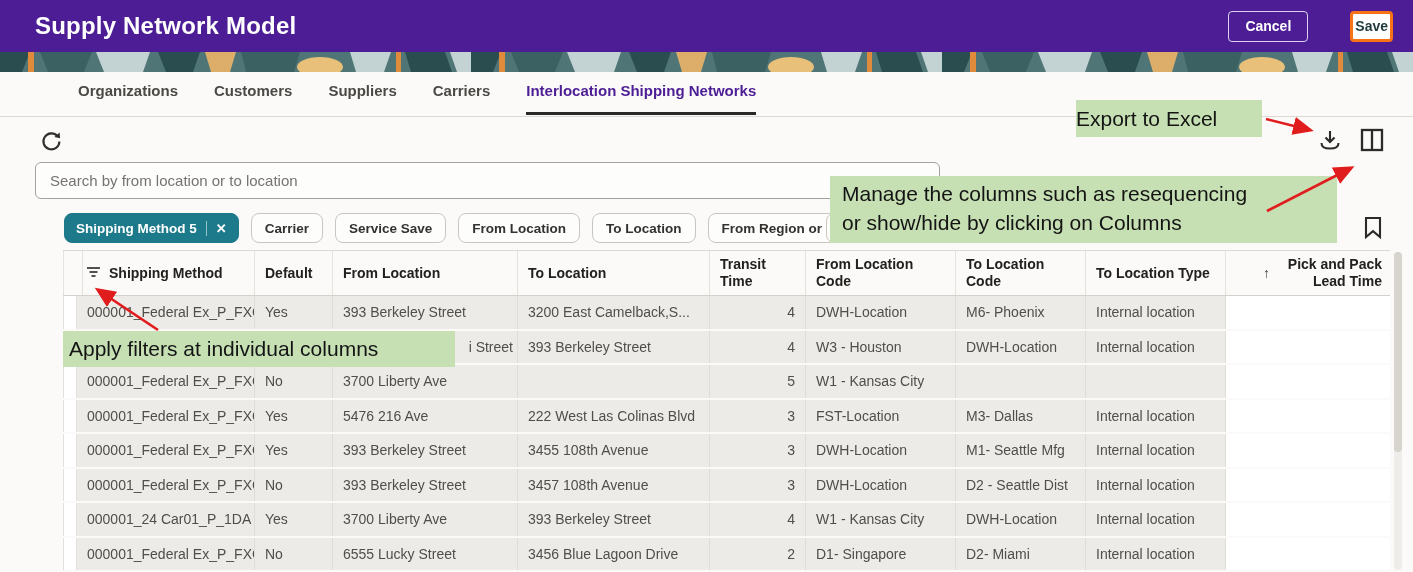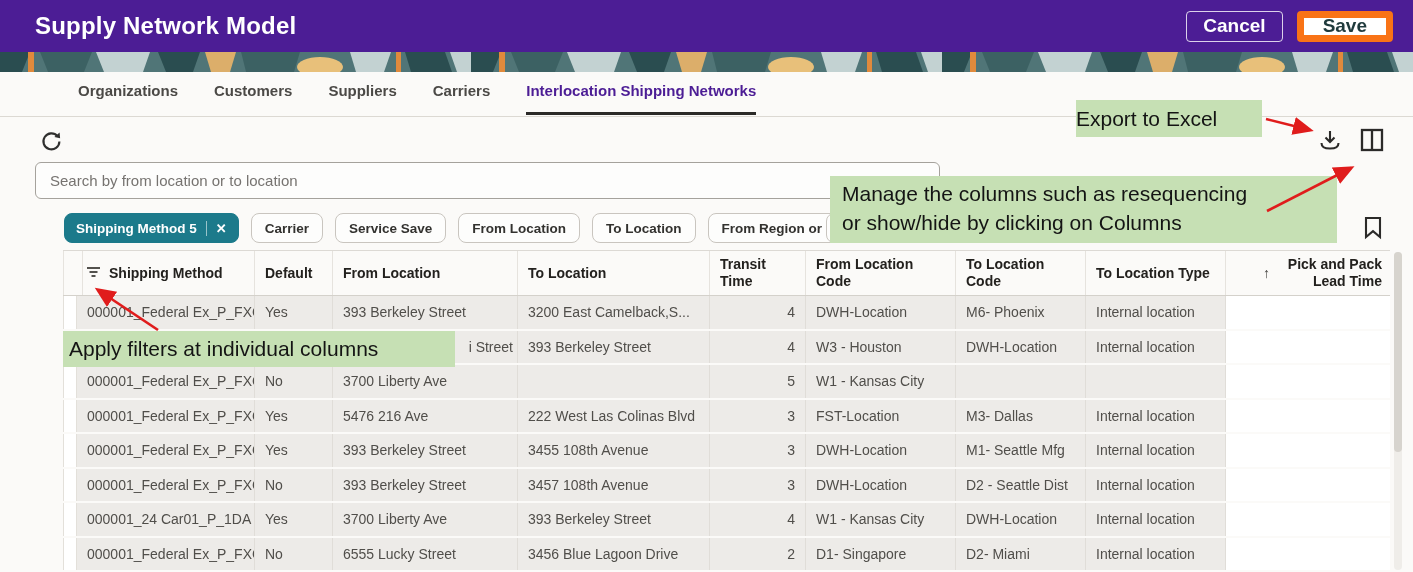--- a/index.html
+++ b/index.html
@@ -4,24 +4,24 @@
 <style>
   html,body{margin:0;padding:0;background:#e8e8e8;}
   .screen{position:relative;width:1413px;height:572px;background:#fbfaf8;overflow:hidden;
           font-family:"Liberation Sans",sans-serif;-webkit-font-smoothing:antialiased;}
 
   
   .topbar{position:absolute;left:0;top:0;width:1413px;height:52px;background:#4c1d95;
           display:flex;align-items:center;box-sizing:border-box;padding:0 20px;}
   .app-title{color:#fff;font-size:24px;font-weight:700;margin-left:15px;letter-spacing:.2px;}
   .topbar .spacer{flex:1;}
-  .btn{height:31px;border-radius:4px;font-size:19px;font-weight:700;padding:0 16px;
-       display:flex;align-items:center;cursor:pointer;box-sizing:border-box;}
+  .btn{height:31px;border-radius:4px;font-size:14px;font-weight:700;padding:0 16px;
+       display:flex;align-items:center;cursor:pointer;box-sizing:border-box;margin-left:28px;}
   .btn-cancel{border:1px solid rgba(255,255,255,.8);color:#fff;background:transparent;margin-right:14px;}
-  .btn-save{background:#fff;color:#1f3a3c;border:7px solid #f97316;padding:0 19px;}
+  .btn-save{background:#fff;color:#1f3a3c;border:3px solid #f97316;padding:0 2px;}
 
   
   .deco{position:absolute;left:0;top:52px;width:1413px;height:20px;line-height:0;}
 
   
   .tabs-divider{position:absolute;left:0;top:116px;width:1413px;height:1px;background:#dcd9d3;}
   .tabs{position:absolute;left:78px;top:82px;display:flex;gap:36px;}
   .tab{font-size:15px;font-weight:600;color:#4b4946;padding-bottom:13px;cursor:pointer;border-bottom:3.5px solid transparent;}
   .tab.active{color:#4c1d95;font-weight:700;border-bottom-color:#2b2a28;}
 

